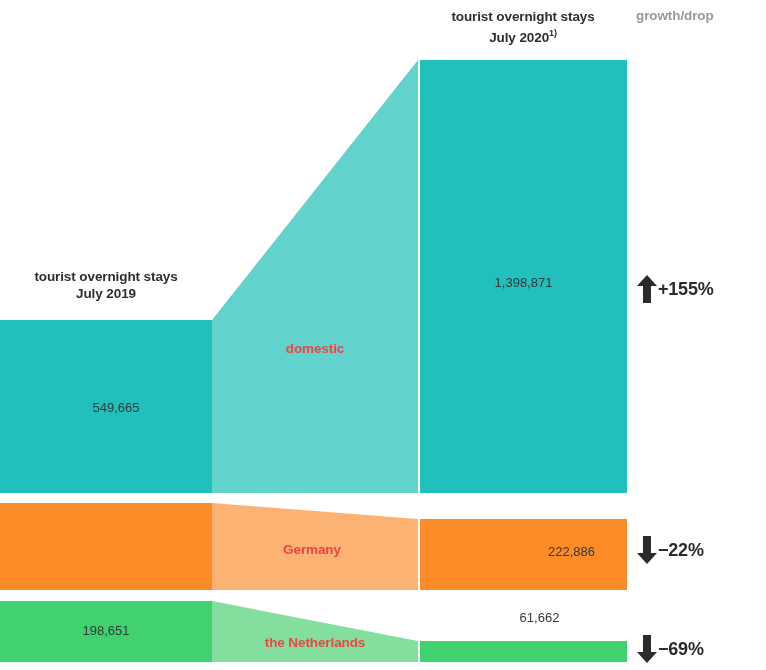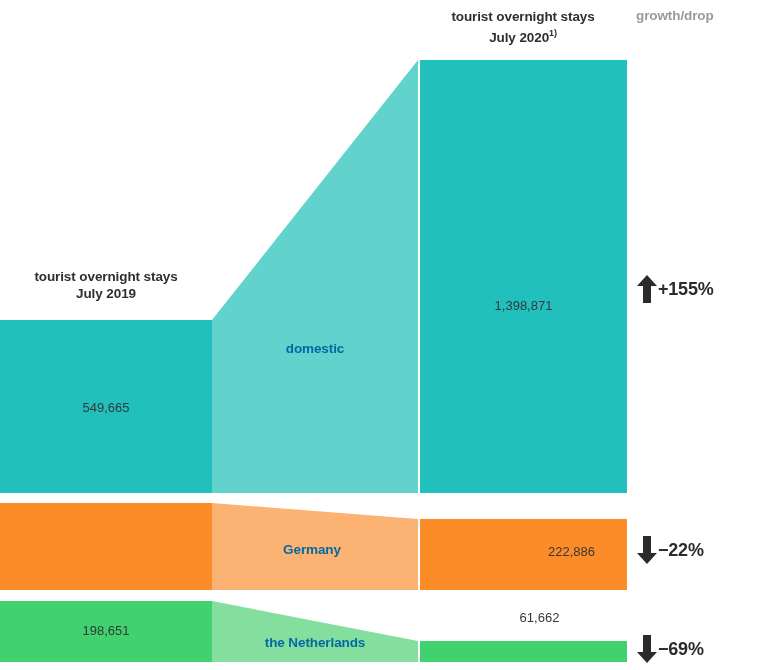--- a/index.html
+++ b/index.html
@@ -75,21 +75,21 @@
     font-size: 13px;
     color: #34393b;
     text-align: center;
     font-weight: normal;
     white-space: nowrap;
   }
   .flowlabel {
     position: absolute;
     font-size: 13.5px;
     font-weight: bold;
-    color: #0369a1;
+    color: #ef4444;
     text-align: center;
     white-space: nowrap;
     letter-spacing: -0.1px;
   }
 
   
   .growth-row {
     position: absolute;
     left: 636px;
     width: 130px;
@@ -129,22 +129,22 @@
 
     <polygon points="212,503 418,519 418,590 212,590" fill="#fcb273"></polygon>
     <rect x="0" y="503" width="212" height="87" fill="#fb8c28"></rect>
     <rect x="420" y="519" width="207" height="71" fill="#fb8c28"></rect>
 
     <polygon points="212,601 418,641 418,662 212,662" fill="#84df9f"></polygon>
     <rect x="0" y="601" width="212" height="61" fill="#41d16e"></rect>
     <rect x="420" y="641" width="207" height="21" fill="#41d16e"></rect>
   </svg>
 
-  <div class="val" style="left:0px; top:400px; width:212px;">549,665</div>
-  <div class="val" style="left:420px; top:298px; width:207px;">1,398,871</div>
+  <div class="val" style="left:10px; top:400px; width:212px;">549,665</div>
+  <div class="val" style="left:420px; top:275px; width:207px;">1,398,871</div>
   <div class="flowlabel" style="left:212px; top:341px; width:206px;">domestic</div>
 
   <div class="val" style="left:420px; top:544px; width:207px;margin-left:48px;">222,886</div>
   <div class="flowlabel" style="left:212px; top:542px; width:200px;">Germany</div>
 
   <div class="val" style="left:0px; top:623px; width:212px;">198,651</div>
   <div class="val" style="left:420px; top:610px; width:239px;">61,662</div>
   <div class="flowlabel" style="left:212px; top:635px; width:206px;">the Netherlands</div>
 
   <div class="growth-row" style="top:274px;">

